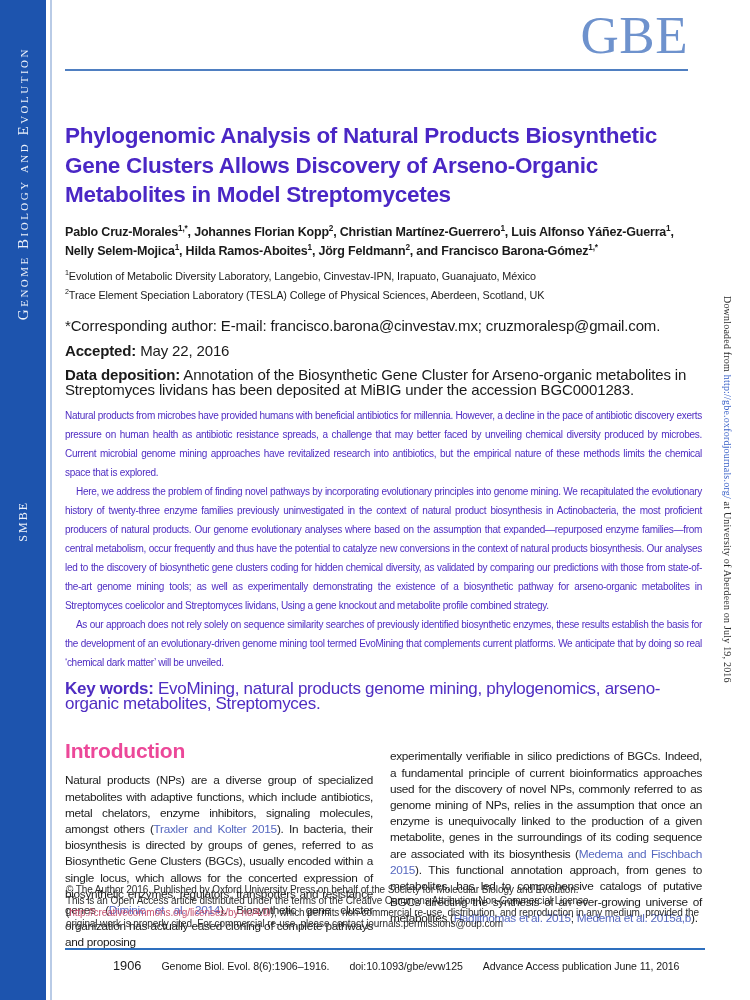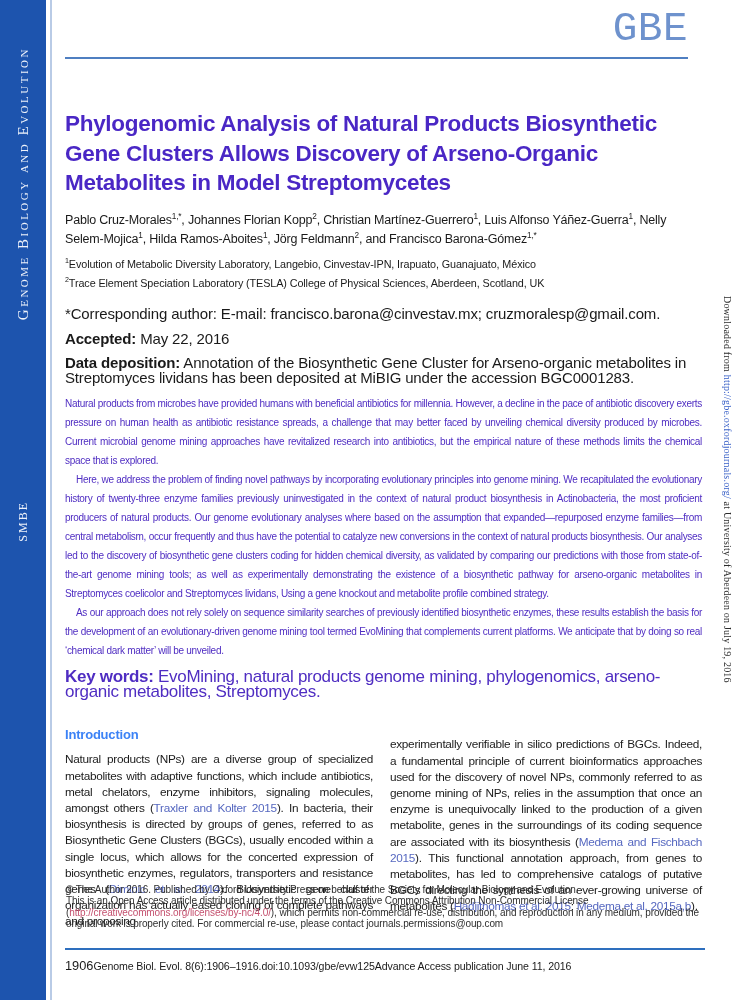--- a/index.html
+++ b/index.html
@@ -24,29 +24,29 @@
   .download-notice{
     position:absolute;left:722px;top:296px;writing-mode:vertical-rl;
     font-family:"Liberation Serif","DejaVu Serif",serif;font-size:10px;color:#2b2b2b;
     letter-spacing:0.2px;white-space:nowrap;
   }
   .seg-url{color:#3b62c8;}
   
   .content{position:absolute;left:65px;top:0;width:637px;}
   .logo-row{text-align:right;margin-top:9px;padding-right:14px;}
   .gbe-logo{
-    font-family:Liberation Mono, monospace;font-size:41px;line-height:1;
+    font-family:Liberation Serif, serif;font-size:53px;line-height:1;
     color:#6e92cd;letter-spacing:0.5px;display:inline-block;
   }
   .header-rule{border:0;border-top:2px solid #4f7fc1;margin:7px 14px 0 0;}
   .article-title{
     margin:50px 0 0 0;max-width:604px;
     color:#4a27c5;font-size:22.5px;line-height:29.5px;font-weight:bold;letter-spacing:-0.3px;
   }
-  .authors{margin:13px 0 0 0;max-width:625px;font-size:12.5px;line-height:19px;letter-spacing:-0.2px;color:#1a1a1a;}
+  .authors{margin:13px 0 0 0;max-width:625px;font-size:12.5px;line-height:19px;letter-spacing:-0.2px;color:#1a1a1a;font-weight:bold;}
   .seg-sup{font-size:66%;vertical-align:super;line-height:0;}
   .affil{margin:9px 0 0 0;font-size:10.8px;letter-spacing:-0.1px;color:#1a1a1a;}
   .affil + .affil{margin-top:7px;}
   .meta{font-size:15px;letter-spacing:-0.15px;line-height:15px;color:#1a1a1a;max-width:637px;}
   .correspondence{margin:17px 0 0 0;}
   .accepted{margin:10px 0 0 0;}
   .data-deposition{margin:9px 0 0 0;}
   .seg-b{font-weight:bold;}
   .seg-i{}
   
@@ -55,33 +55,33 @@
   .abstract-body p{
     margin:0;color:#4f2dc2;font-size:10px;line-height:19px;letter-spacing:-0.3px;
     text-align:justify;
   }
   .abstract-body p + p{text-indent:11px;}
   .keywords{margin:9px 0 0 0;color:#4f2dc2;font-size:17px;line-height:15.9px;letter-spacing:-0.3px;}
   
   .intro-columns{display:flex;gap:17px;margin-top:27px;}
   .col-left{width:308px;}
   .col-right{width:312px;padding-top:9px;}
-  .intro-heading{margin:0 0 9px 0;color:#3b82f6;font-size:13px;font-weight:bold;letter-spacing:-0.2px;}
+  .intro-heading{margin:0 0 9px 0;color:#ec4899;font-size:21px;font-weight:bold;letter-spacing:-0.2px;}
   .body-text{
     margin:0;font-size:11.8px;line-height:16.2px;letter-spacing:-0.3px;color:#1b1b1b;
     text-align:justify;hyphens:auto;
   }
   .seg-cite{color:#5668c0;}
   
   .license-block{position:absolute;left:66px;top:884px;width:640px;font-size:10px;line-height:11.3px;color:#2e2e2e;letter-spacing:-0.1px;}
   .license-block p{margin:0;}
   .seg-link{color:#c4506e;}
   .bottom-block{position:absolute;left:65px;top:948px;width:640px;}
   .footer-rule{border:0;border-top:2.5px solid #2e6fbe;margin:0;}
-  .footer-line{display:flex;align-items:baseline;margin-top:8px;font-size:10.6px;color:#1a1a1a;letter-spacing:-0.1px;}
+  .footer-line{display:flex;align-items:baseline;gap:20px;margin-top:8px;font-size:10.6px;color:#1a1a1a;letter-spacing:-0.1px;margin-left:48px;}
   .page-number{font-size:12.8px;letter-spacing:0;}
 </style>
 </head>
 <body>
 
 <aside class="spine"></aside>
 <div class="spine-rule"></div>
 <div class="spine-wrap title">
   <span class="vtext">Genome Biology and Evolution</span>
 </div>

